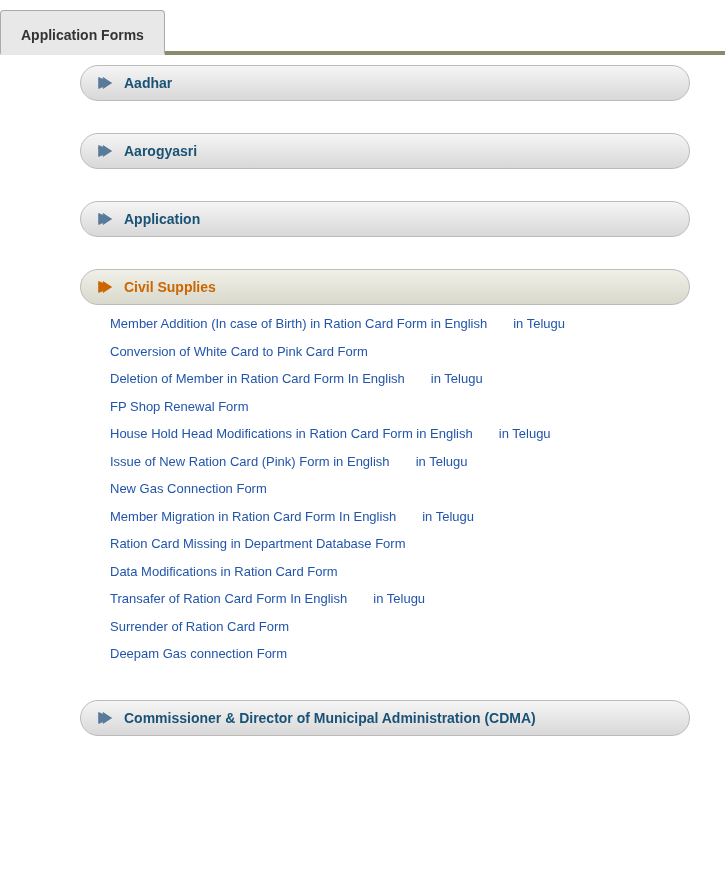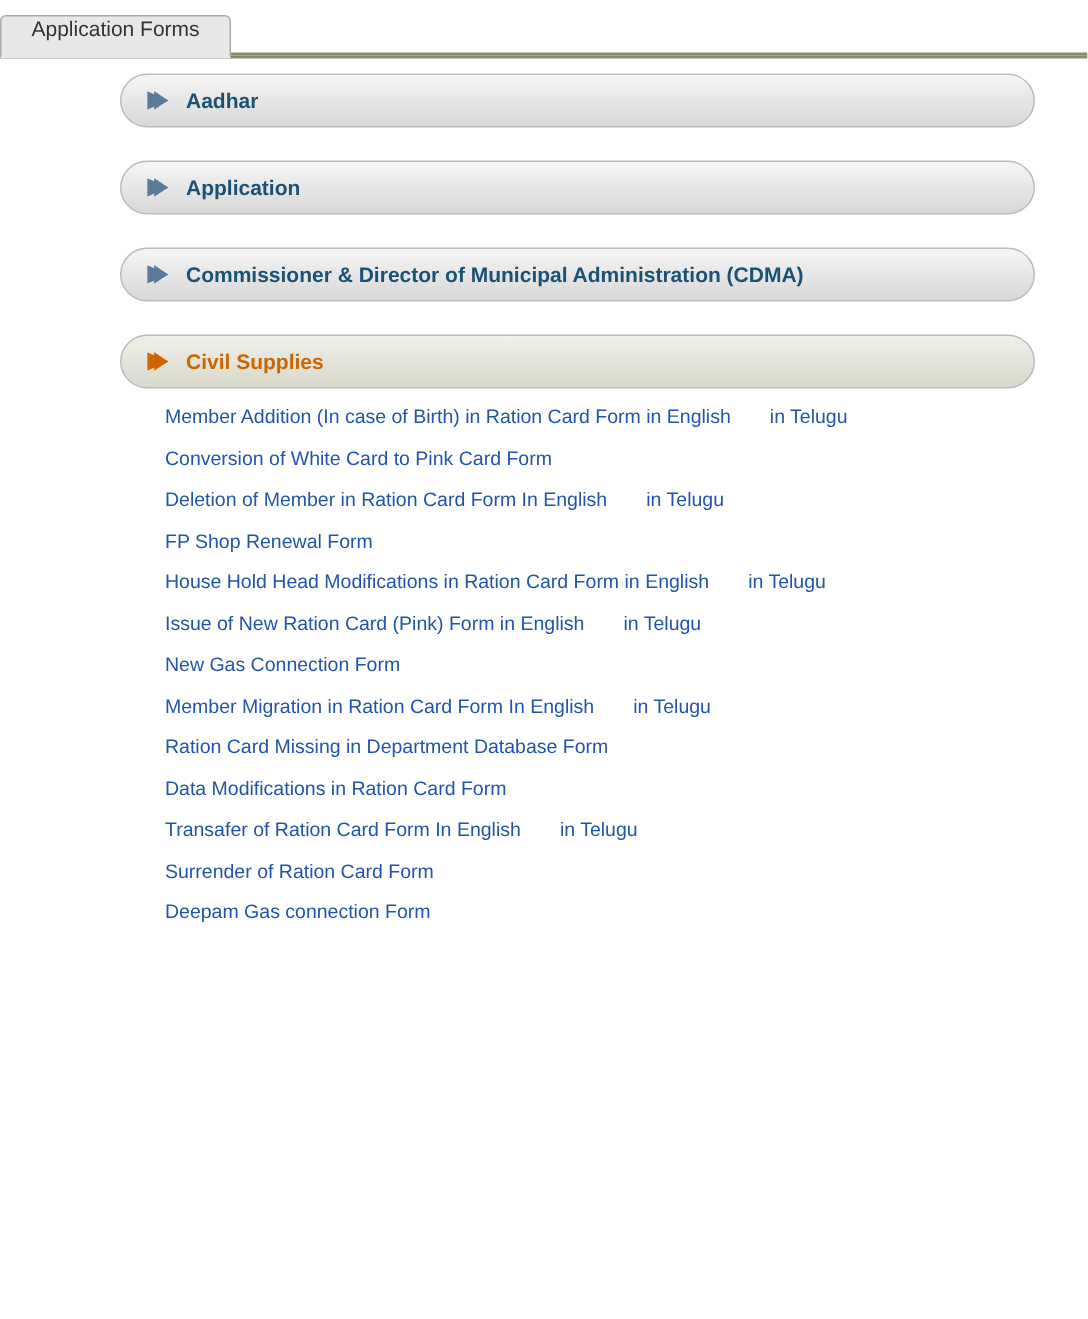--- a/index.html
+++ b/index.html
@@ -29,43 +29,43 @@
       align-items: flex-end;
       padding-top: 10px;
       border-bottom: 2px solid #8b8b6b;
       margin-bottom: 0;
     }
 
     .tab-active {
       background: #e8e8e8;
       border: 1px solid #aaa;
       border-bottom: 2px solid #e8e8e8;
-      padding: 0 20px 10px 20px;
+      padding: 16px 20px 10px 20px;
       font-size: 14px;
-      font-weight: normal;
+      font-weight: bold;
       color: #333;
       cursor: pointer;
       margin-bottom: -2px;
       border-radius: 4px 4px 0 0;
     }
 
     .tab-line {
       flex: 1;
       height: 2px;
       background: #8b8b6b;
     }
 
     
     .main-content {
       padding: 10px 15px 20px 80px;
     }
 
     
     .section-item {
-      margin-bottom: 22px;
+      margin-bottom: 32px;
     }
 
     .section-header {
       display: flex;
       align-items: center;
       background: linear-gradient(to bottom, #f5f5f5, #d8d8d8);
       border: 1px solid #bbb;
       border-radius: 18px;
       padding: 8px 15px;
       cursor: pointer;
@@ -147,32 +147,32 @@
           </div>
         </div>
         <div class="section-item">
           <div class="section-header">
             <span class="arrow-icon">
               <svg viewBox="0 0 20 20" fill="none" xmlns="http://www.w3.org/2000/svg">
         <polygon points="3,4 17,10 3,16" fill="#5a7a9a" stroke="#5a7a9a" stroke-width="1"></polygon>
         <polygon points="8,4 17,10 8,16" fill="#5a7a9a" stroke="#5a7a9a" stroke-width="1"></polygon>
       </svg>
             </span>
+            <span class="section-label">Aarogyasri</span>
+          </div>
+        </div>
+        <div class="section-item">
+          <div class="section-header">
+            <span class="arrow-icon">
+              <svg viewBox="0 0 20 20" fill="none" xmlns="http://www.w3.org/2000/svg">
+        <polygon points="3,4 17,10 3,16" fill="#5a7a9a" stroke="#5a7a9a" stroke-width="1"></polygon>
+        <polygon points="8,4 17,10 8,16" fill="#5a7a9a" stroke="#5a7a9a" stroke-width="1"></polygon>
+      </svg>
+            </span>
             <span class="section-label">Application</span>
-          </div>
-        </div>
-        <div class="section-item">
-          <div class="section-header">
-            <span class="arrow-icon">
-              <svg viewBox="0 0 20 20" fill="none" xmlns="http://www.w3.org/2000/svg">
-        <polygon points="3,4 17,10 3,16" fill="#5a7a9a" stroke="#5a7a9a" stroke-width="1"></polygon>
-        <polygon points="8,4 17,10 8,16" fill="#5a7a9a" stroke="#5a7a9a" stroke-width="1"></polygon>
-      </svg>
-            </span>
-            <span class="section-label">Commissioner &amp; Director of Municipal Administration (CDMA)</span>
           </div>
         </div>
         <div class="section-item">
           <div class="section-header section-header-active">
             <span class="arrow-icon">
               <svg viewBox="0 0 20 20" fill="none" xmlns="http://www.w3.org/2000/svg">
         <polygon points="3,4 17,10 3,16" fill="#cc6600" stroke="#cc6600" stroke-width="1"></polygon>
         <polygon points="8,4 17,10 8,16" fill="#cc6600" stroke="#cc6600" stroke-width="1"></polygon>
       </svg>
             </span>
@@ -187,16 +187,27 @@
             <div class="sub-item"><a class="sub-link" href="#">Issue of New Ration Card (Pink) Form in English</a><span>&nbsp;&nbsp;&nbsp;&nbsp;&nbsp;</span><a class="inline-link" href="#">in Telugu</a></div>
             <div class="sub-item"><a class="sub-link" href="#">New Gas Connection Form</a></div>
             <div class="sub-item"><a class="sub-link" href="#">Member Migration in Ration Card Form In English</a><span>&nbsp;&nbsp;&nbsp;&nbsp;&nbsp;</span><a class="inline-link" href="#">in Telugu</a></div>
             <div class="sub-item"><a class="sub-link" href="#">Ration Card Missing in Department Database Form</a></div>
             <div class="sub-item"><a class="sub-link" href="#">Data Modifications in Ration Card Form</a></div>
             <div class="sub-item"><a class="sub-link" href="#">Transafer of Ration Card Form In English</a><span>&nbsp;&nbsp;&nbsp;&nbsp;&nbsp;</span><a class="inline-link" href="#">in Telugu</a></div>
             <div class="sub-item"><a class="sub-link" href="#">Surrender of Ration Card Form</a></div>
             <div class="sub-item"><a class="sub-link" href="#">Deepam Gas connection Form</a></div>
           </div>
         </div>
+        <div class="section-item">
+          <div class="section-header">
+            <span class="arrow-icon">
+              <svg viewBox="0 0 20 20" fill="none" xmlns="http://www.w3.org/2000/svg">
+        <polygon points="3,4 17,10 3,16" fill="#5a7a9a" stroke="#5a7a9a" stroke-width="1"></polygon>
+        <polygon points="8,4 17,10 8,16" fill="#5a7a9a" stroke="#5a7a9a" stroke-width="1"></polygon>
+      </svg>
+            </span>
+            <span class="section-label">Commissioner &amp; Director of Municipal Administration (CDMA)</span>
+          </div>
+        </div>
       </div>
 
   </div>
 </div>
 
 </body></html>

